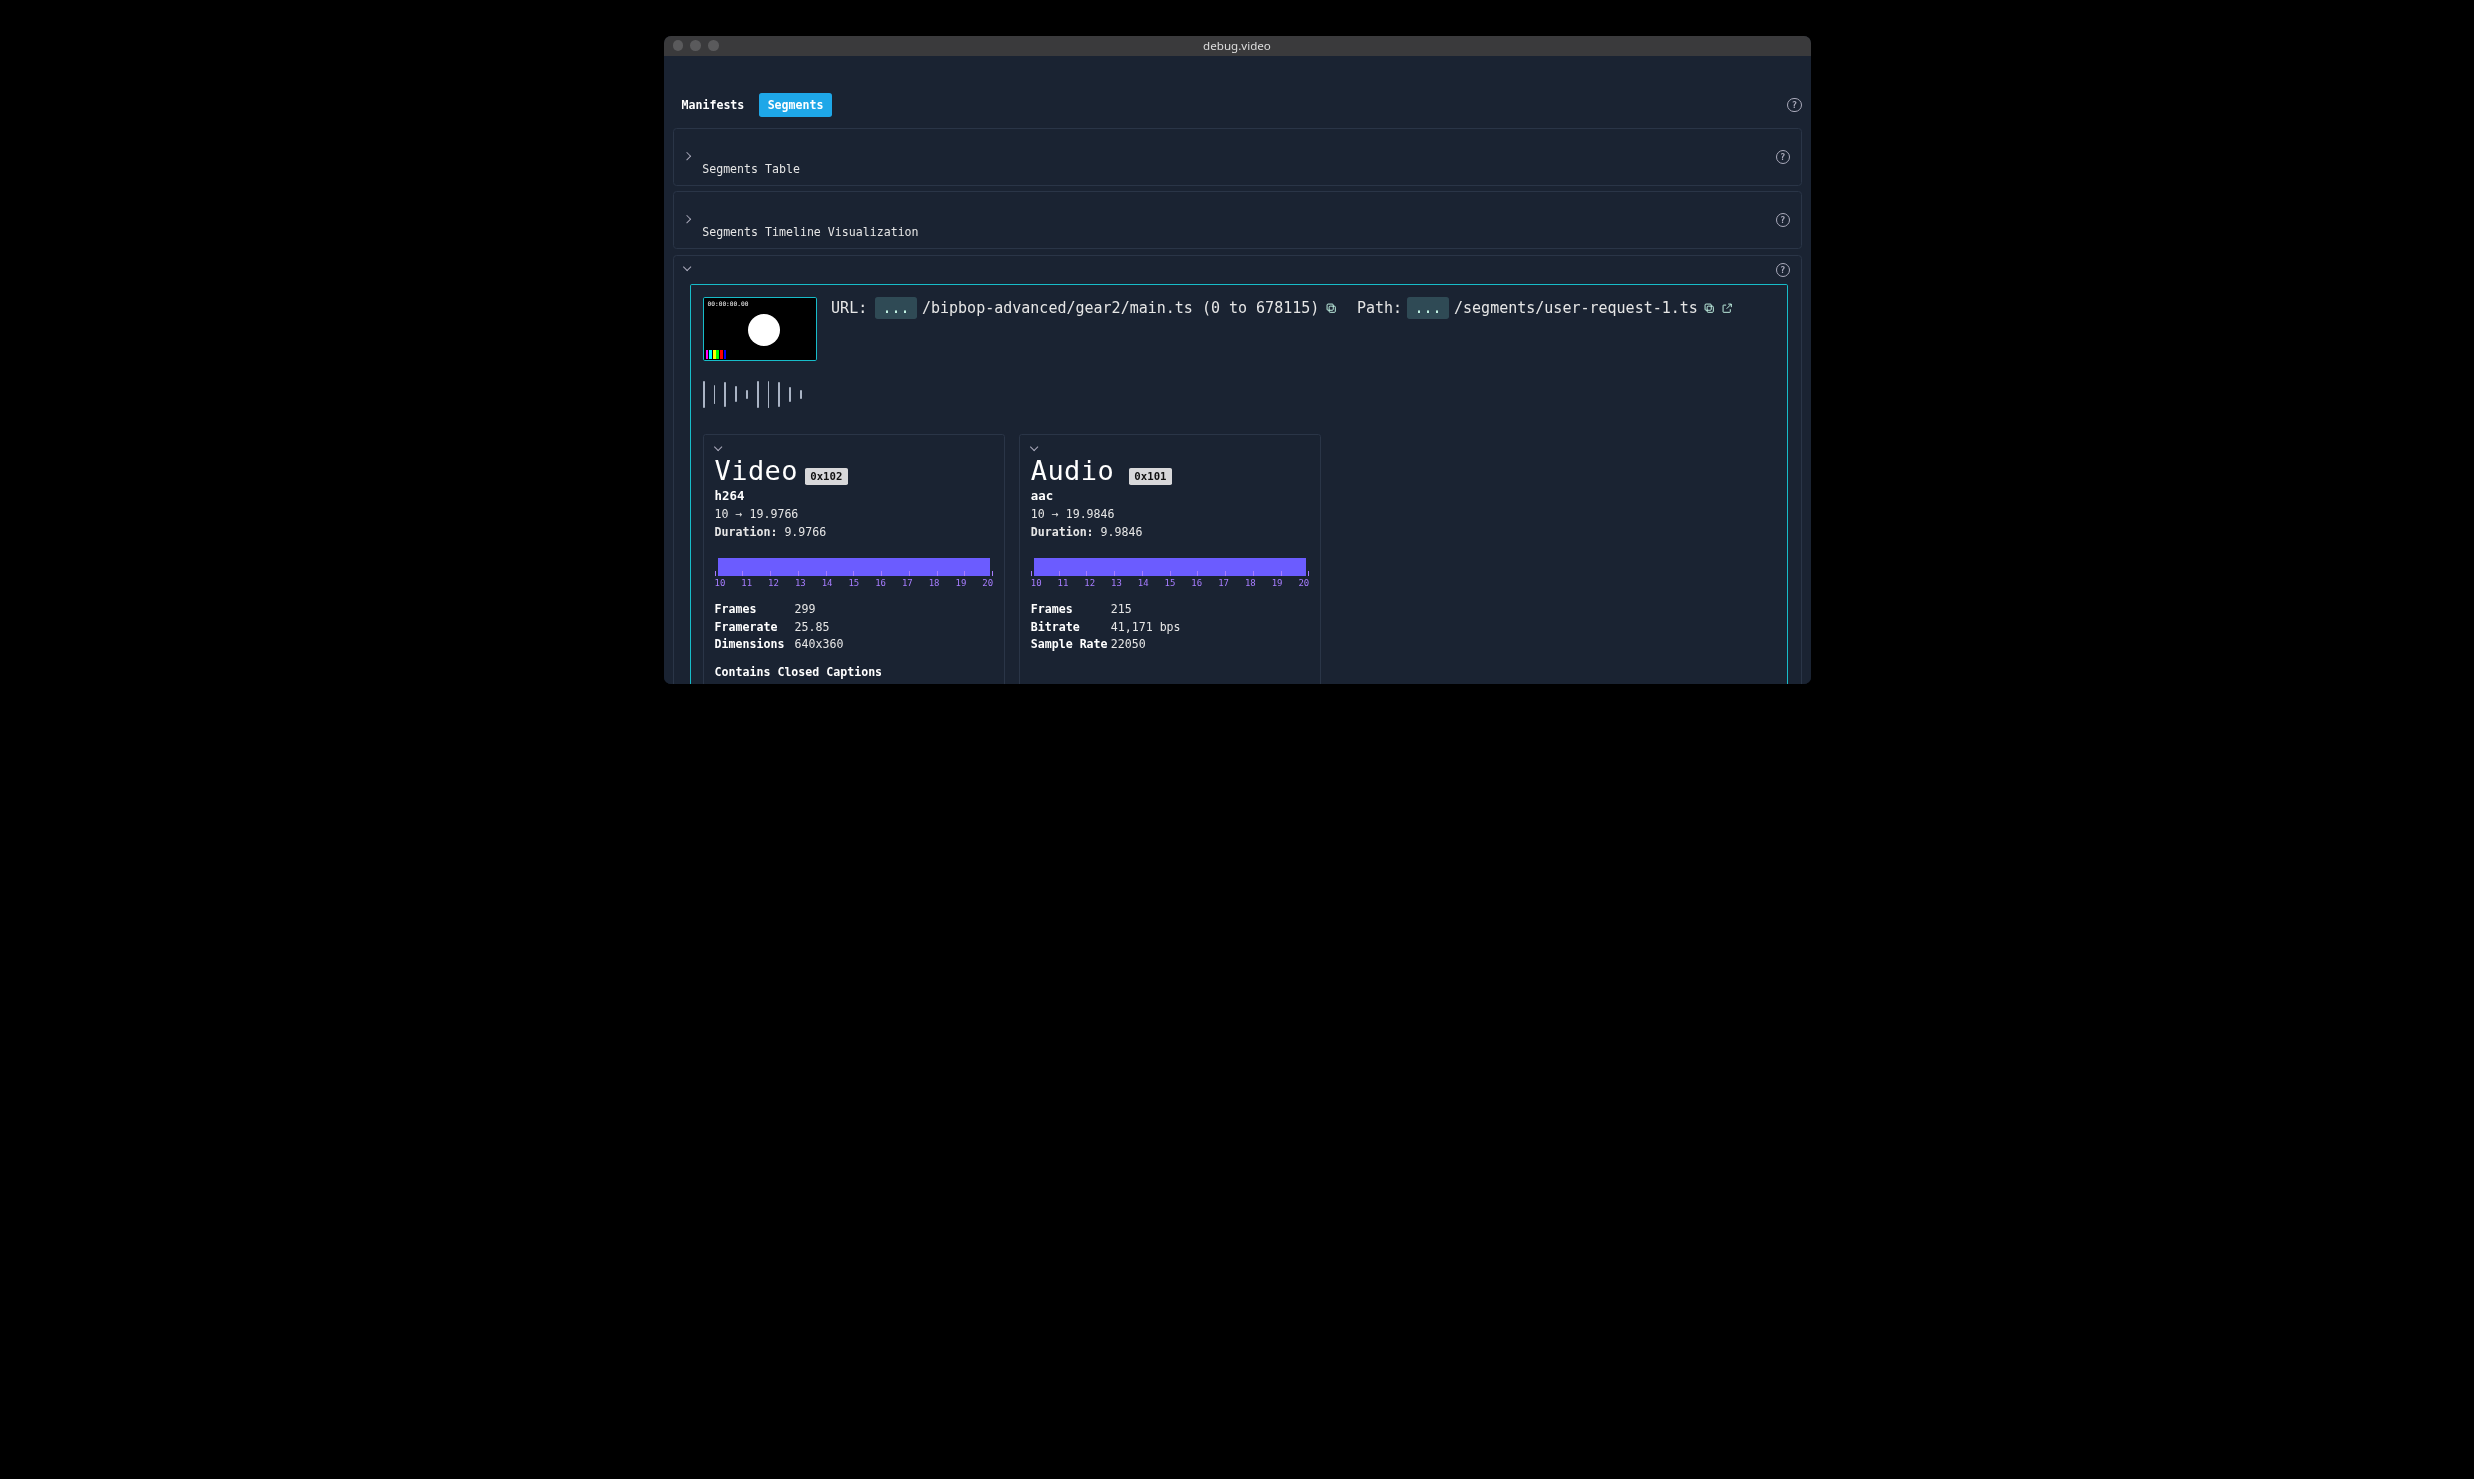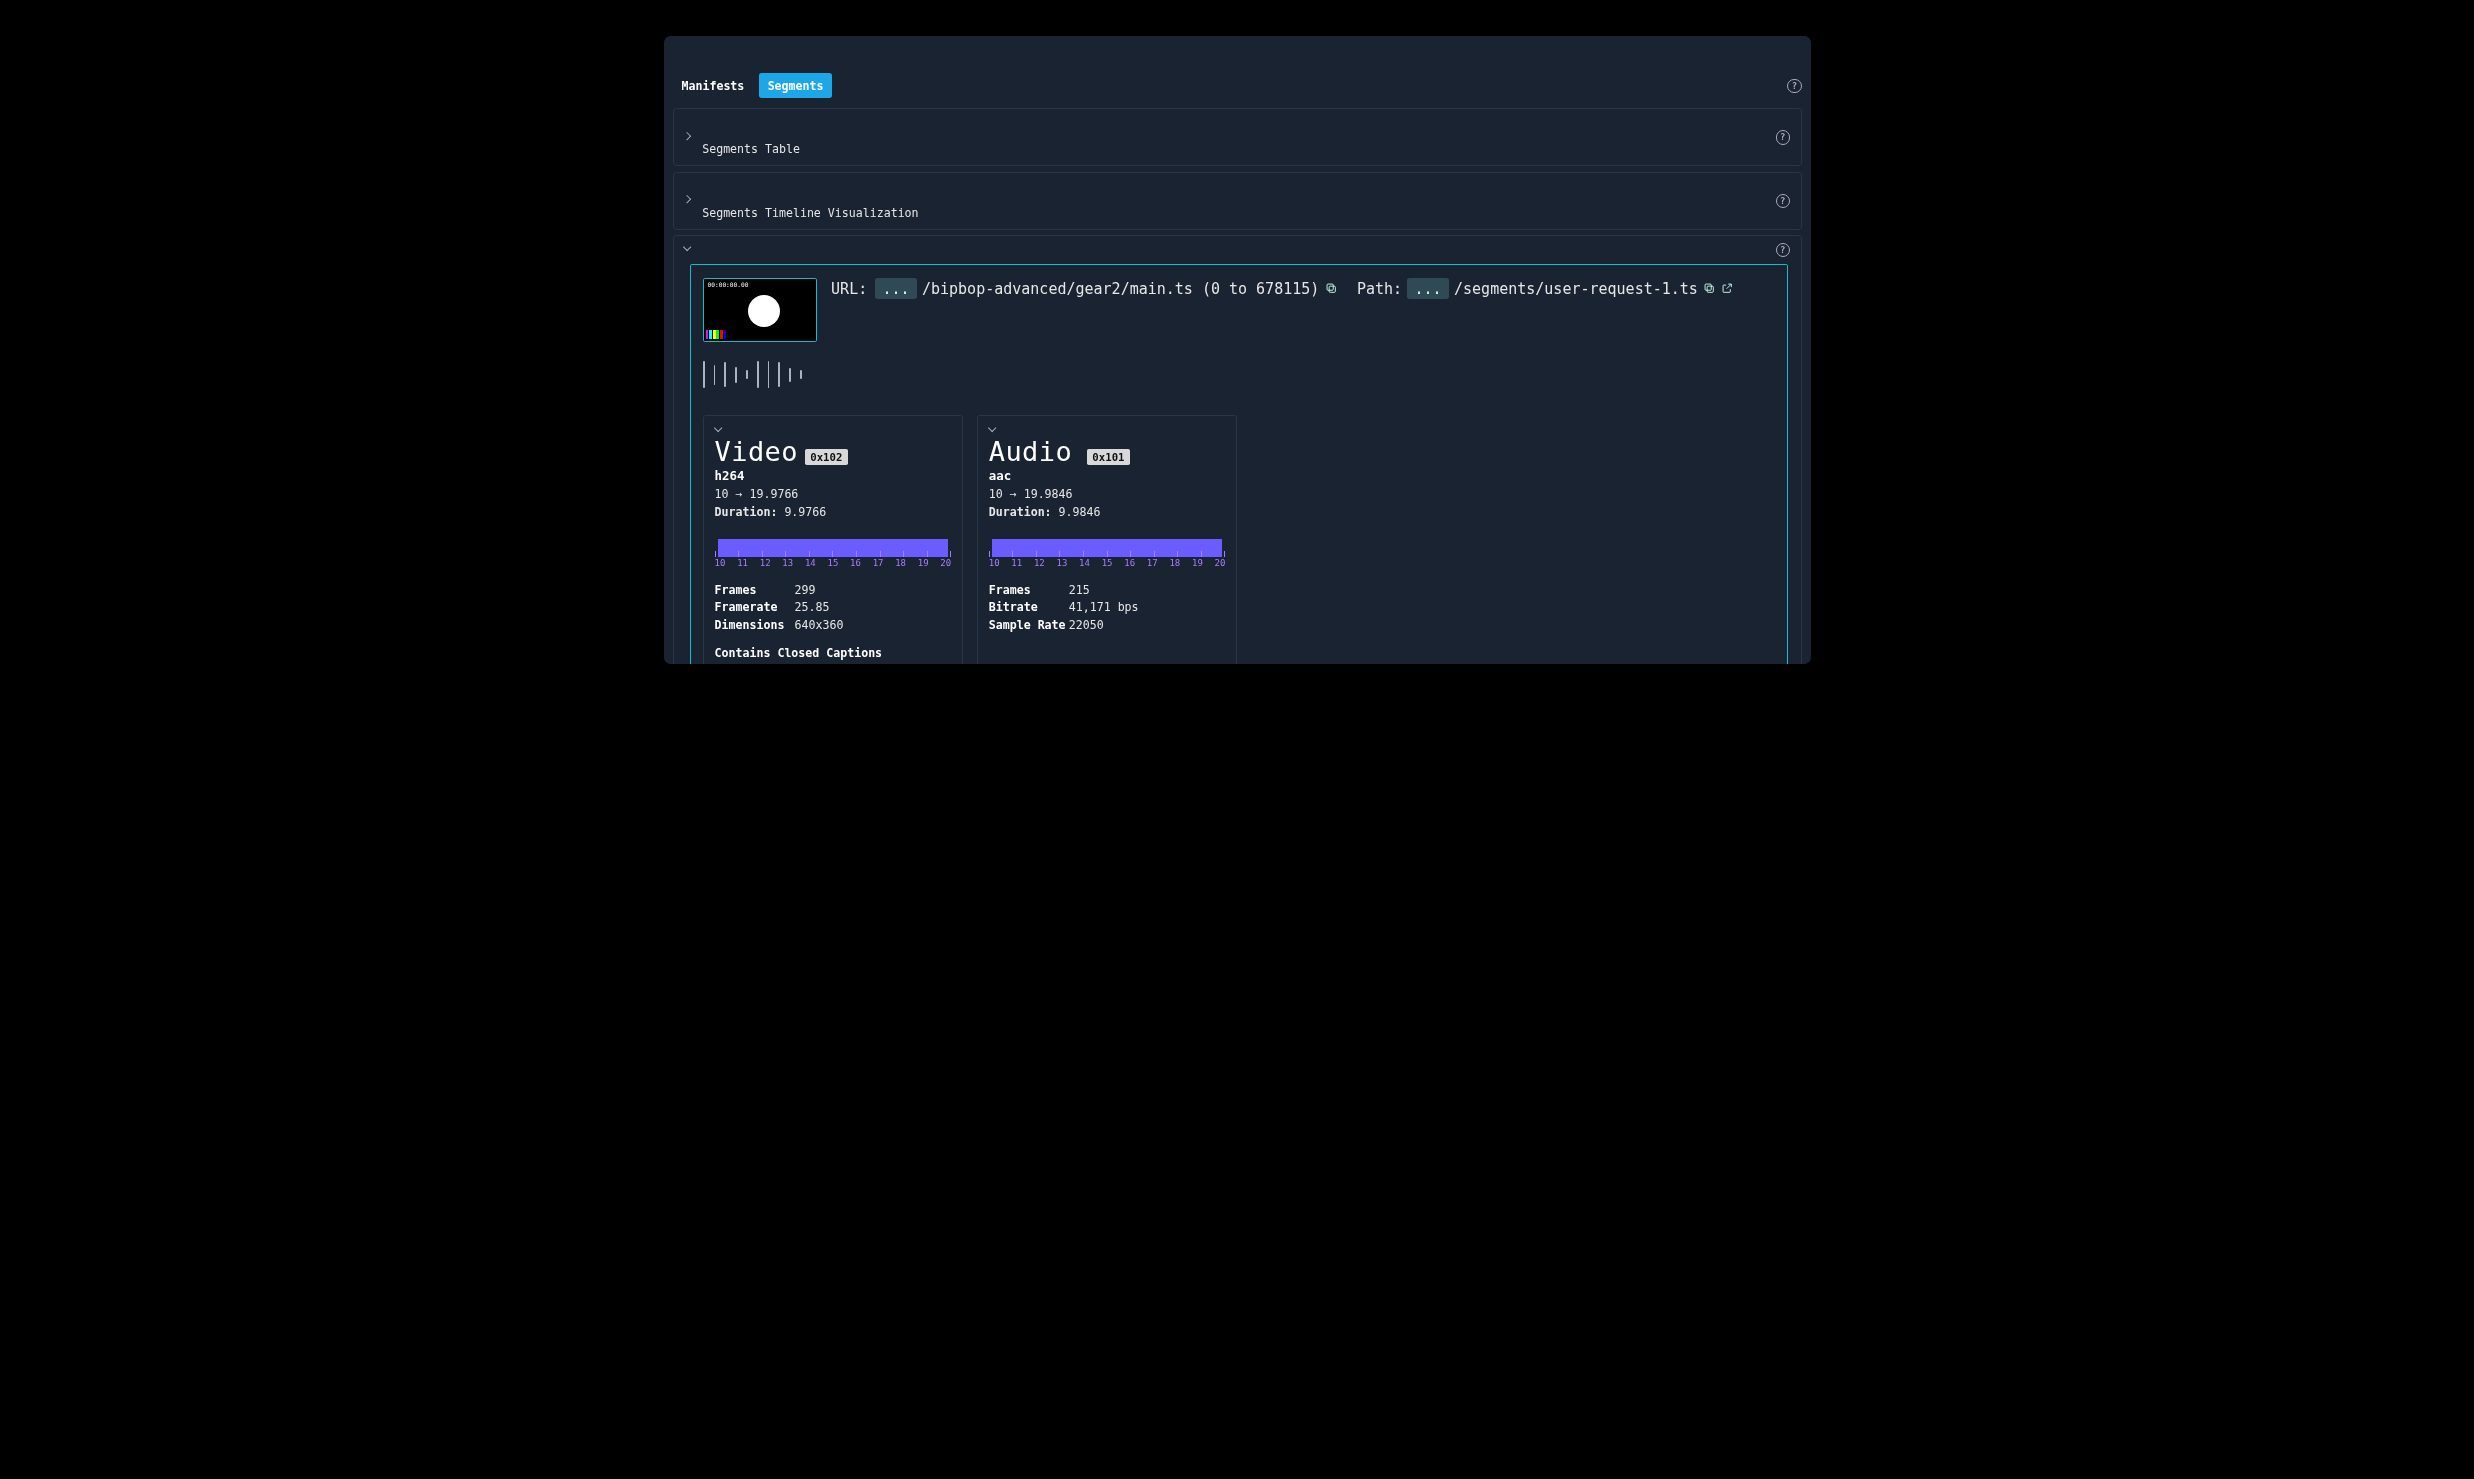--- a/index.html
+++ b/index.html
@@ -100,21 +100,21 @@
   .meta-text { color: #e6e6e6; }
   .ext-icon {
     width: 12.4px; height: 12.4px; display: inline-flex; align-items: center; justify-content: center;
     color: #cfe; cursor: pointer;
   }
   .ext-icon svg { width: 12.4px; height: 12.4px; stroke: currentColor; fill: none; stroke-width: 1.8; }
   .waveform { margin-top: 18px; display: flex; align-items: center; gap: 9px; height: 30px; }
   .wf-bar { width: 1.8px; background: #aab4c5; border-radius: 0.9px; }
   .cards { display: flex; gap: 14.2px; margin-top: 25px; }
   .card {
-    width: 260px; border: 0.9px solid #2a3547; border-radius: 2.7px;
+    width: 302px; border: 0.9px solid #2a3547; border-radius: 2.7px;
     padding: 10.7px 10.7px 12.4px 10.7px; background: #1a2332;
   }
   .card-head { display: flex; align-items: center; gap: 7.1px; }
   .card-title { font-size: 27px; font-weight: 500; color: #fff; letter-spacing: 0.4px; }
   .badge {
     background: #d8d8da; color: #111; font-size: 10.7px; padding: 1.8px 5.3px;
     border-radius: 1.8px; font-weight: 600;
   }
   .codec { font-weight: 700; color: #fff; margin-top: 1.8px; font-size: 12.4px; }
   .range { margin-top: 4px; color: #e6e6e6; }
@@ -131,20 +131,28 @@
   .pie-row { display: flex; gap: 12.4px; margin-top: 12.4px; align-items: flex-start; }
   .pie { width: 55px; height: 55px; border-radius: 50%; background: conic-gradient(#c77dff 0 50%, #e0b3ff 50% 100%); position: relative; overflow: hidden;}
   .legend { display: flex; flex-direction: column; gap: 3.6px; }
   .legend-row { display: flex; align-items: center; gap: 5.3px; font-size: 10.7px; }
   .legend-box { width: 12.4px; height: 12.4px; display: inline-flex; align-items: center; justify-content: center; font-size: 9px; font-weight: 700; color: #fff; }
 </style>
 </head>
 <body>
 
 <div class="window">
+  <div class="titlebar">
+    <div class="traffic-lights">
+      <div class="dot"></div>
+      <div class="dot"></div>
+      <div class="dot"></div>
+    </div>
+    <div class="titlebar-title">debug.video</div>
+  </div>
 
   <div class="content">
     <div class="tabs">
       <div class="tab">Manifests</div>
       <div class="tab active">Segments</div>
       <span class="help-icon">?</span>
     </div>
 
     <div class="section">
       <div class="section-header">

